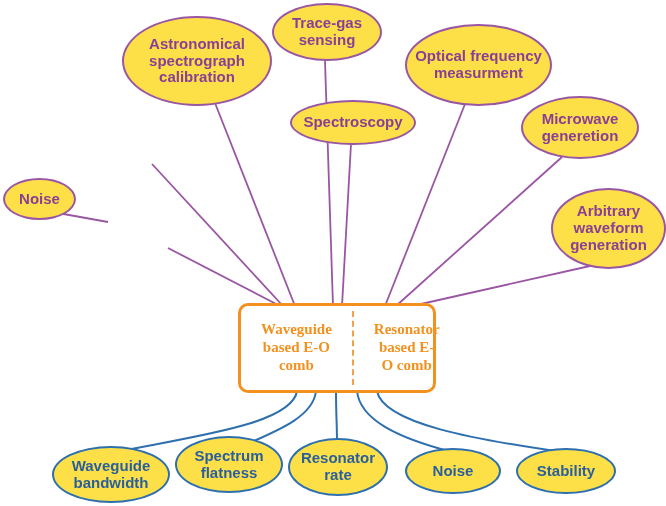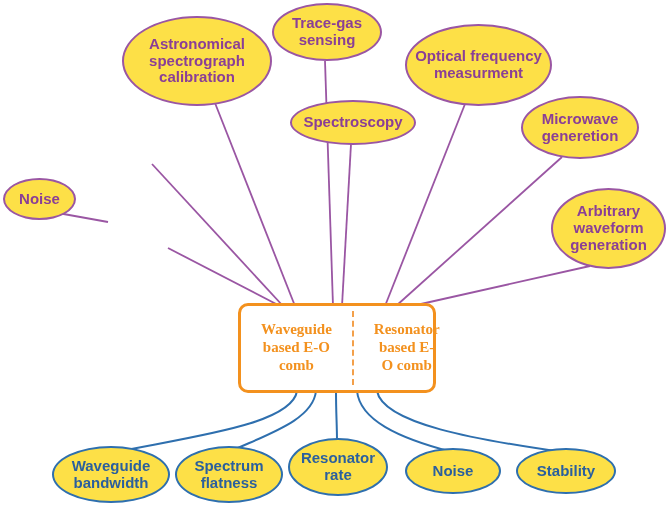--- a/index.html
+++ b/index.html
@@ -75,18 +75,18 @@
   <div class="node purple" style="left:521px;top:96px;width:118px;height:63px;">Microwave generetion</div>
   <div class="node purple" style="left:551px;top:188px;width:115px;height:81px;">Arbitrary waveform generation</div>
 
   <div class="center-box">
     <div class="half">Waveguide based E-O comb</div>
     <div class="divider"></div>
     <div class="half">Resonator based E-O comb</div>
   </div>
 
   <div class="node blue" style="left:52px;top:446px;width:118px;height:57px;">Waveguide bandwidth</div>
-  <div class="node blue" style="left:175px;top:446px;width:108px;height:57px;">Spectrum flatness</div>
+  <div class="node blue" style="left:175px;top:436px;width:108px;height:57px;">Spectrum flatness</div>
   <div class="node blue" style="left:288px;top:438px;width:100px;height:58px;">Resonator rate</div>
   <div class="node blue" style="left:405px;top:448px;width:96px;height:46px;">Noise</div>
   <div class="node blue" style="left:516px;top:448px;width:100px;height:46px;">Stability</div>
 
 </div>
 
 </body></html>

